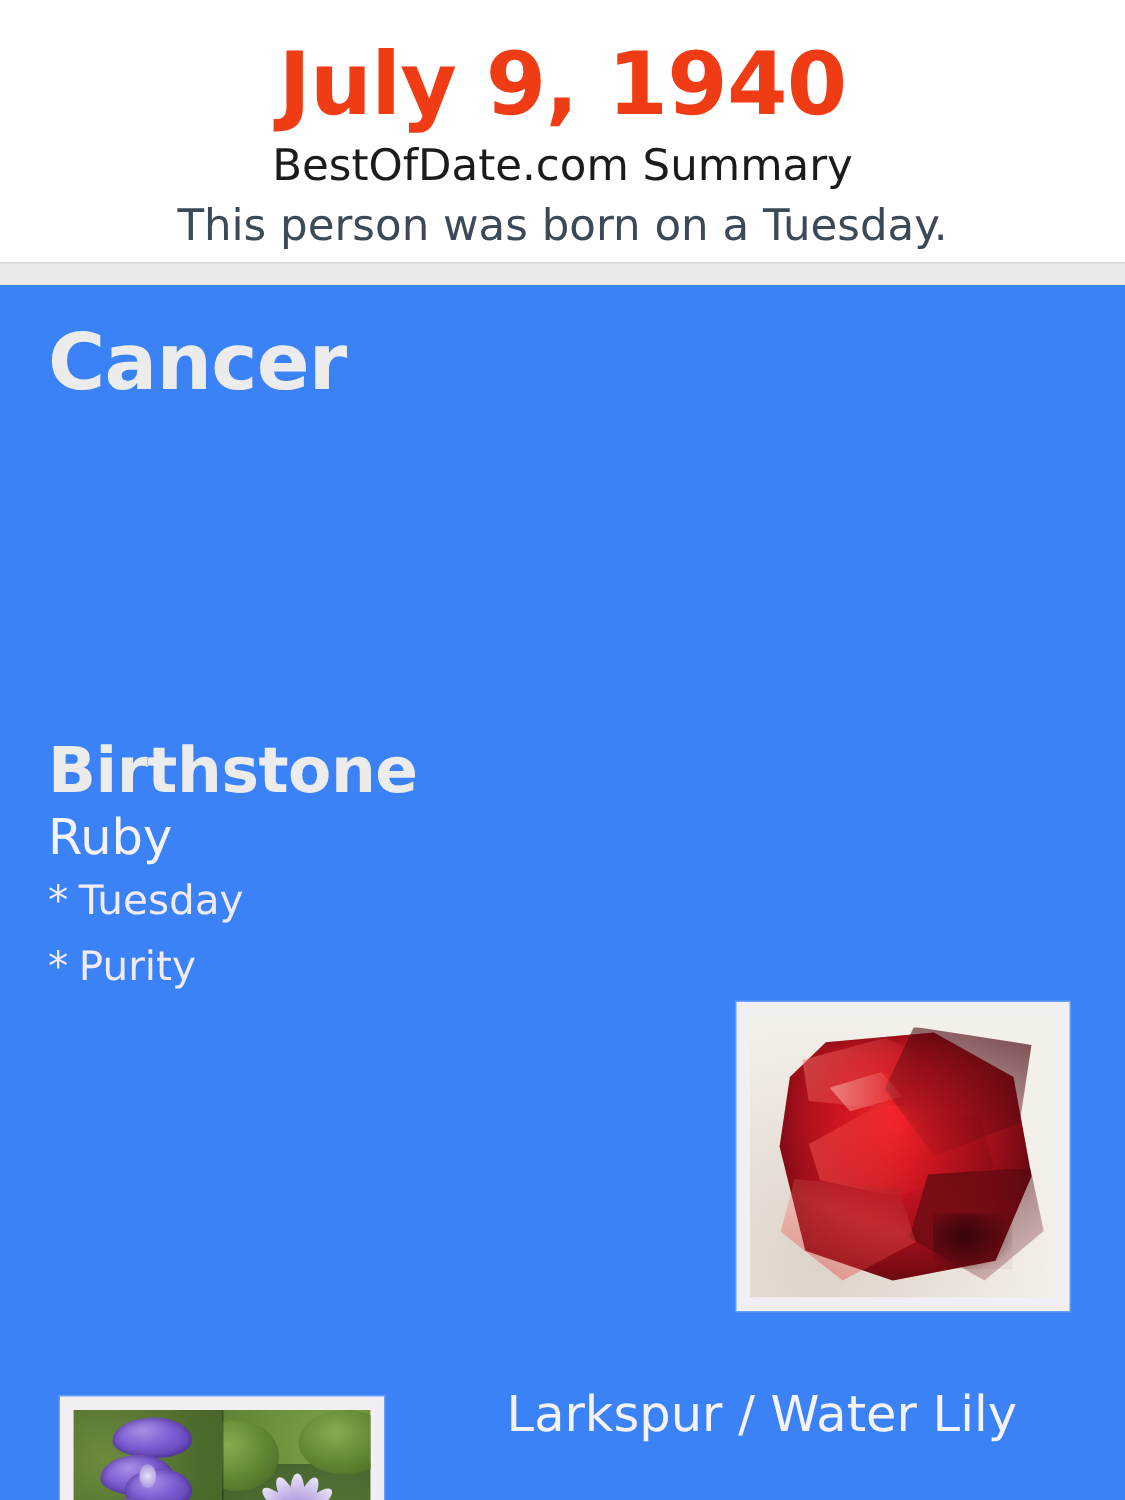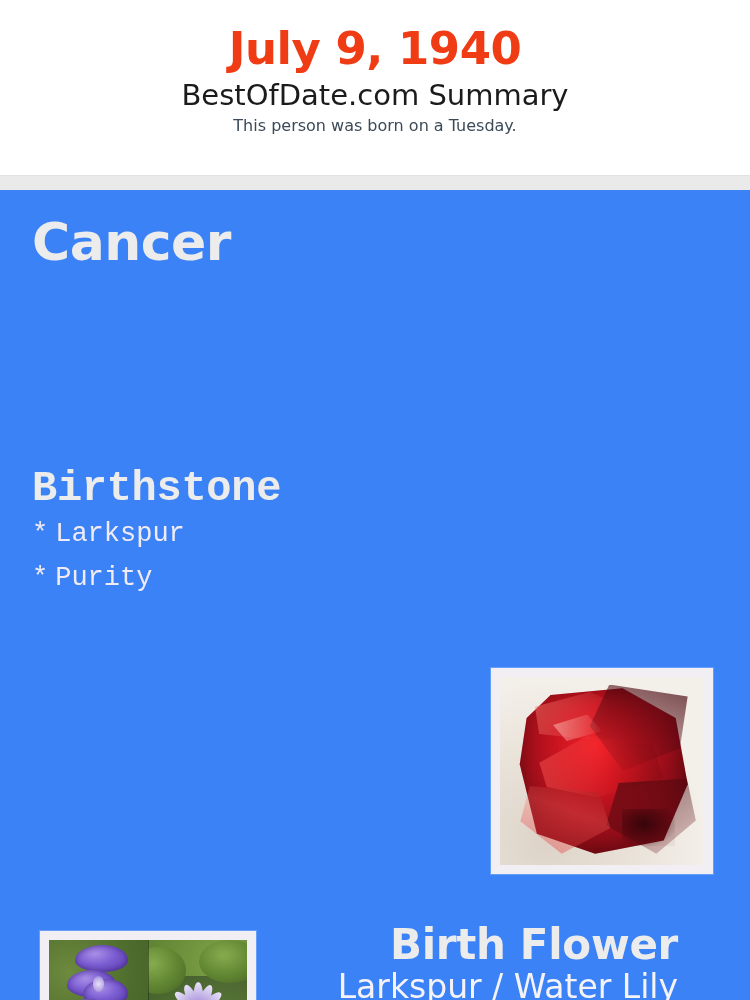--- a/index.html
+++ b/index.html
@@ -14,35 +14,35 @@
 
   
   .header{
     height:175px;
     background:#ffffff;
     text-align:center;
     padding-top:22px;
   }
   .header-date{
     font-family:"DejaVu Sans", sans-serif;
-    font-size:45px;
+    font-size:58px;
     font-weight:bold;
     color:#f03c14;
     line-height:1.18;
     letter-spacing:-0.5px;
   }
   .header-site{
     font-size:29px;
     color:#1b1b1b;
     line-height:1.28;
     margin-top:2px;
     font-weight:normal;
   }
   .header-sub{
-    font-size:16px;
+    font-size:29px;
     color:#3c4a58;
     line-height:1.3;
     margin-top:2px;
   }
   .header-rule{
     height:15px;
     background:#eaeaea;
     border-top:1px solid #e2e2e2;
   }
 
@@ -68,23 +68,22 @@
     line-height:1.33;
     margin-top:14px;
     max-width:620px;
     font-weight:normal;
   }
 
   
   .stone-block{
     position:absolute;
     left:32px;
-    top:277px;
+    top:302px;
     width:430px;
-    font-family:Liberation Mono, monospace;
   }
   .block-title{
     font-size:42px;
     font-weight:bold;
     color:#ececec;
     line-height:1.05;
     letter-spacing:-0.3px;
   }
   .block-value{
     font-size:33px;
@@ -222,23 +221,24 @@
 <div class="header-rule"></div>
 
 <div class="body-purple">
 
   <div class="sign-block">
     <div class="sign-name">Cancer</div>
   </div>
 
   <div class="stone-block">
     <div class="block-title">Birthstone</div>
+    <div class="block-value">Ruby</div>
     <ul class="trait-list">
       <li>
-        <span class="trait-star">*</span><span>Larkspur</span>
+        <span class="trait-star">*</span><span>Tuesday</span>
       </li>
       <li>
         <span class="trait-star">*</span><span>Purity</span>
       </li>
     </ul>
   </div>
 
   <div class="frame frame-stone">
     <div class="photo">
       <div class="ruby-bg"></div>
@@ -292,18 +292,17 @@
               
             </div>
           </div>
         </div>
       </div>
       <div class="divider"></div>
     </div>
   </div>
 
   <div class="flower-block">
-    <div class="block-title">Birth Flower</div>
     <div class="block-value">Larkspur / Water Lily</div>
 
   </div>
 
 </div>
 
 </body></html>

